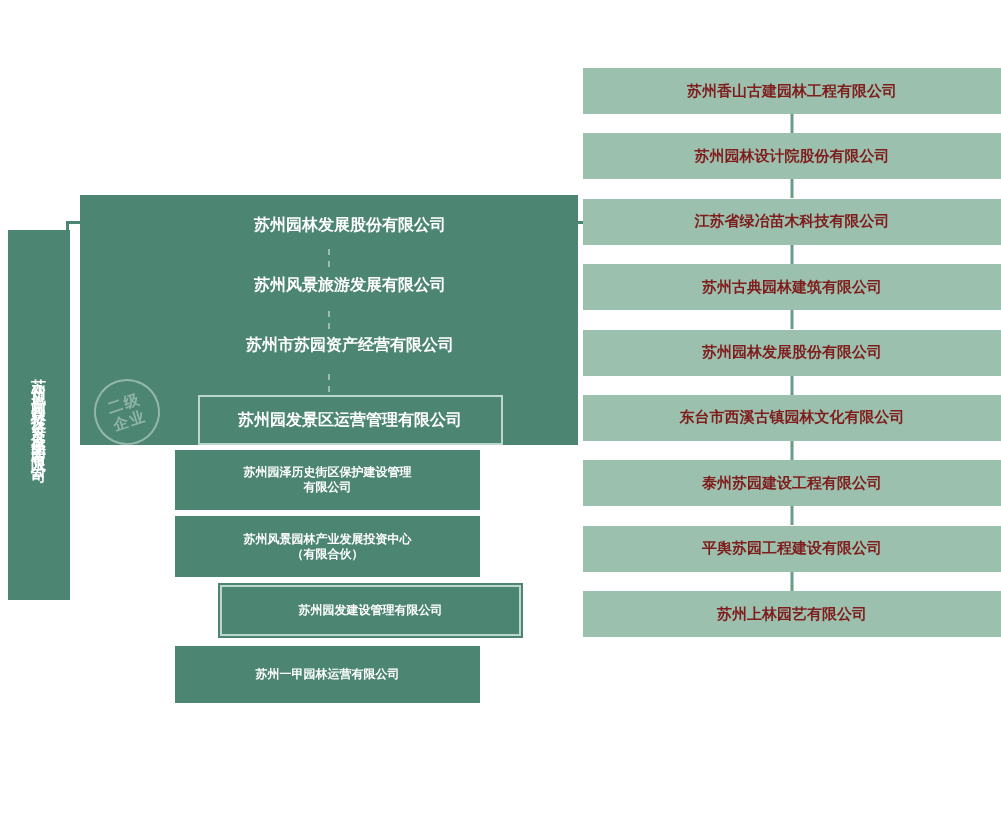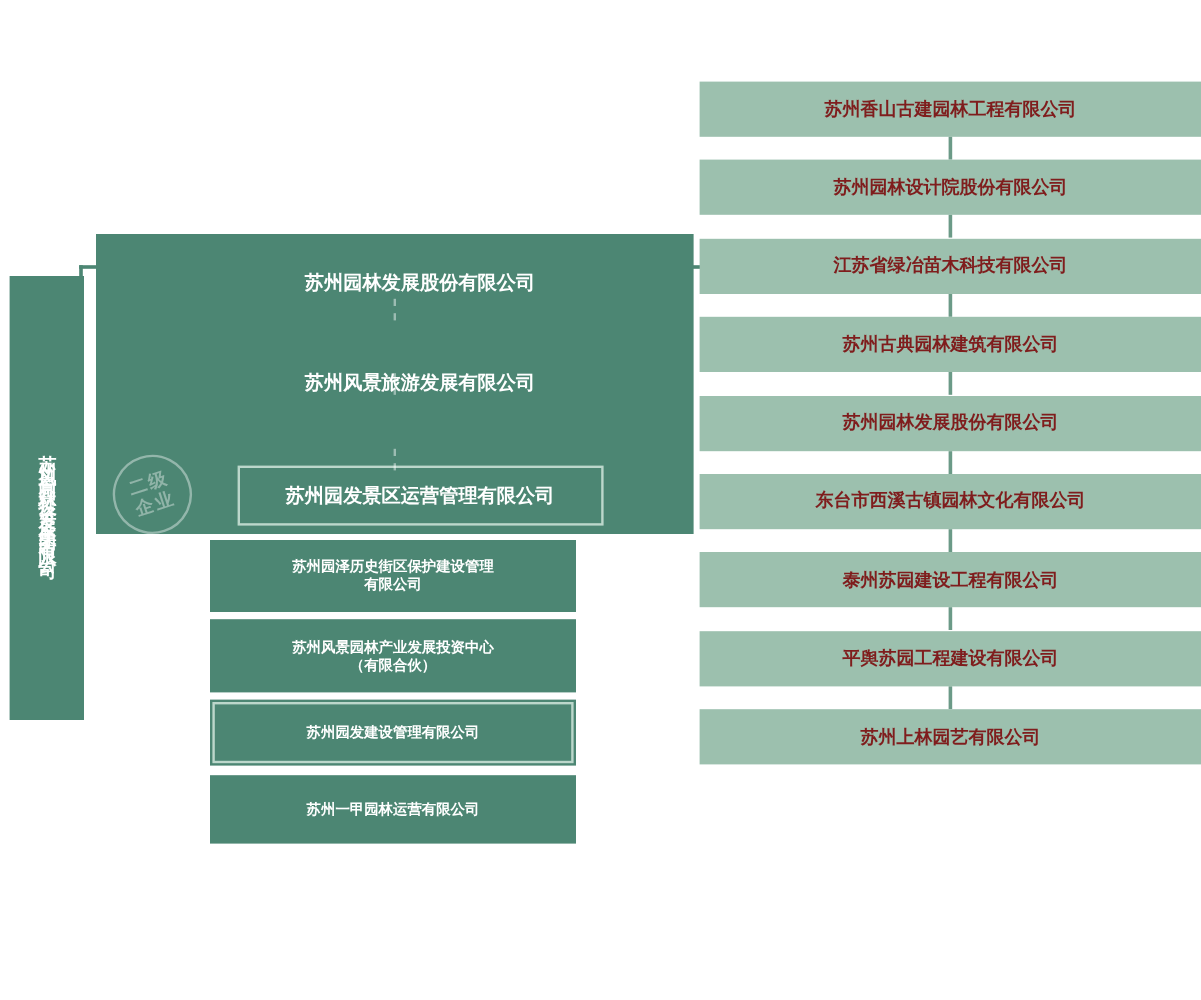--- a/index.html
+++ b/index.html
@@ -19,21 +19,21 @@
   .prow { flex:1; display:flex; align-items:center; justify-content:center;
           color:#fff; font-weight:bold; font-size:16px; text-align:center;padding-left:42px; }
   .boxed-inner { width:305px; height:50px; border:2px solid var(--border-light,#bcd7cb);
                  display:flex; align-items:center; justify-content:center;margin-top:20px; }
   .pdash { position:absolute; left:50%; width:0; height:18px; margin-left:-1px;
            border-left:2px dashed rgba(255,255,255,.45); }
 
   .mbox { position:absolute; left:175px; width:305px; background:var(--dark-green,#4c8673);
           color:#fff; font-weight:bold; font-size:12px; display:flex; align-items:center;
           justify-content:center; text-align:center; white-space:pre-line; line-height:1.25; }
-  .bordered { outline:2px solid var(--border-light,#bcd7cb); outline-offset:-4px; }
+  .bordered { outline:2px solid var(--border-light,#bcd7cb); outline-offset:-4px;margin-left:43px; }
 
   .rcol { position:absolute; left:583px; top:68px; width:418px;
           display:flex; flex-direction:column; gap:19.4px; }
   .rbox { position:relative; height:46px; background:var(--light-green,#9cc0ae); color:#7f1d1d;
           font-weight:bold; font-size:15px; display:flex; align-items:center; justify-content:center;
           text-align:right; }
   .rbox:not(:last-child)::after { content:""; position:absolute; top:100%; left:50%;
           transform:translateX(-50%); width:3px; height:19px; background:var(--connector,#6b9a87); }
 
   .watermark { position:absolute; left:94px; top:379px; width:66px; height:66px;
@@ -57,20 +57,23 @@
   </div>
 
   <div class="panel" style="position:absolute;">
     <div class="prow">
       <span>苏州园林发展股份有限公司</span>
     </div>
     <div class="prow">
       <span>苏州风景旅游发展有限公司</span>
     </div>
     <div class="prow">
+      <span>苏州市苏园资产经营有限公司</span>
+    </div>
+    <div class="prow">
       <span class="boxed-inner">苏州园发景区运营管理有限公司</span>
     </div>
     <div class="pdash" style="top:54px"></div>
     <div class="pdash" style="top:116px"></div>
     <div class="pdash" style="top:179px"></div>
   </div>
 
   <div class="watermark">
     <span>二级
 企业</span>

